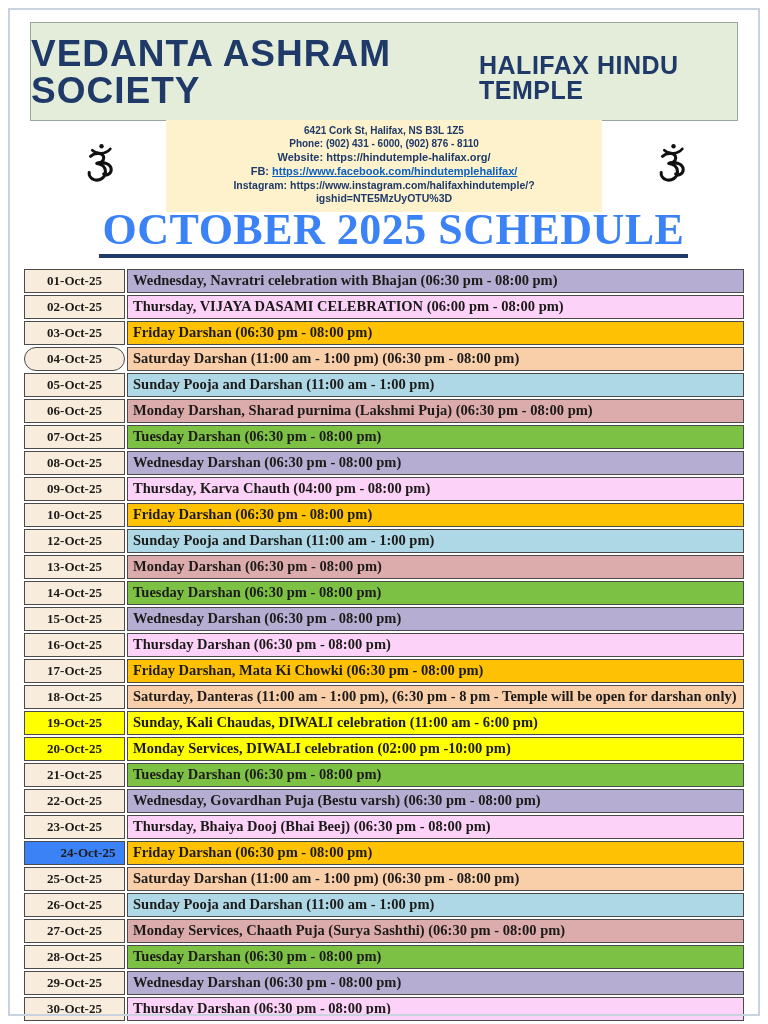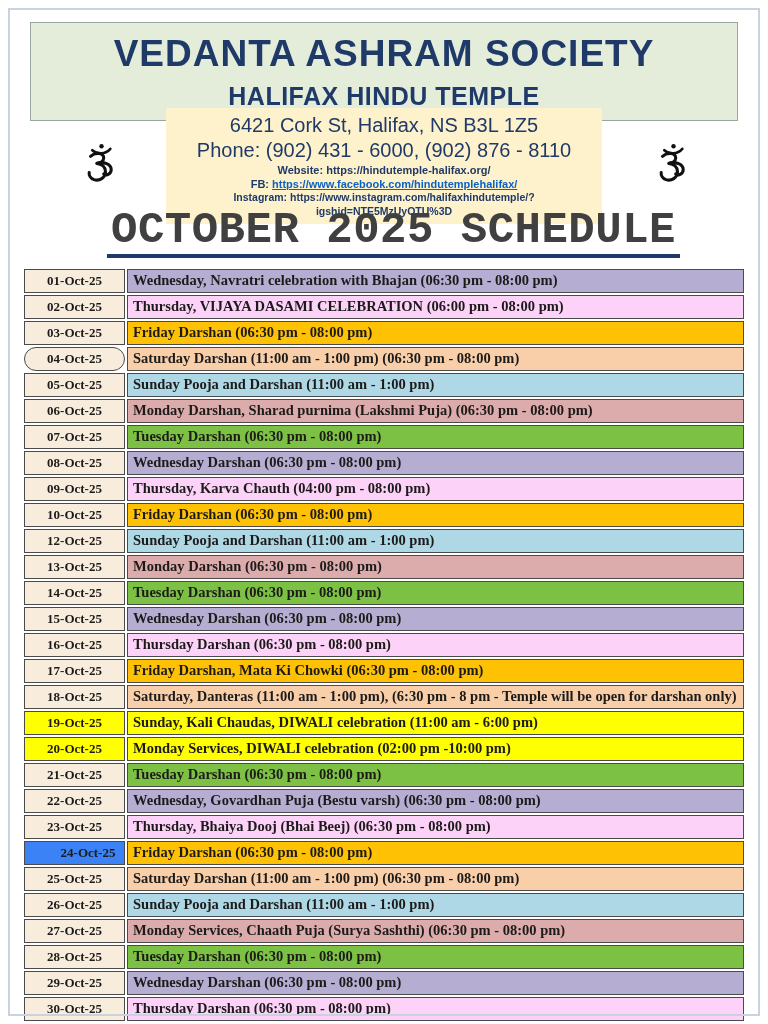--- a/index.html
+++ b/index.html
@@ -14,21 +14,21 @@
     position: absolute; inset: 8px;
     border: 2px solid #c9d3df;
     pointer-events: none;
   }
   
   .header-box {
     margin: 22px 30px 0;
     height: 97px;
     background: #e3edd9;
     border: 1px solid #9aa79c;
-    display: flex; flex-direction: column;
+    display: flex; flex-direction: row;
     align-items: center; justify-content: center;
   }
   .org-title {
     font-size: 37px; font-weight: 700; color: #1f3a68;
     letter-spacing: 1px; line-height: 1;
   }
   .temple-title {
     font-size: 25px; font-weight: 700; color: #1f3a68;
     letter-spacing: 0.5px; line-height: 1; margin-top: 12px;
   }
@@ -38,31 +38,31 @@
     margin-top: 10px; height: 70px;
   }
   .om-icon { width: 44px; height: 46px; flex: 0 0 auto; }
   .contact-box {
     width: 424px; margin: 0 46px;
     background: #fdf2cc;
     text-align: center;
     padding: 5px 6px 6px;
     color: #1f3a68;
   }
-  .line-address, .line-phone { font-size: 20px; font-weight: 400; line-height: 1.25; }
+  .line-address, .line-phone { font-size: 10px; font-weight: 700; line-height: 1.25; }
   .line-website { font-size: 11px; font-weight: 700; line-height: 1.3; }
   .line-fb { font-size: 11px; font-weight: 700; line-height: 1.3; }
   .fb-link { color: #0c61c4; text-decoration: underline; }
   .line-instagram { font-size: 10.5px; font-weight: 700; line-height: 1.3; }
   
   .schedule-title-wrap { text-align: center; margin-top: 7px; }
   .schedule-title {
     display: inline-block;
-    font-family: Liberation Mono, monospace;
-    font-weight: 700; font-size: 44px; color: #404040;
+    font-family: Liberation Serif, serif;
+    font-weight: 700; font-size: 44px; color: #3b82f6;
     letter-spacing: 0.5px; line-height: 1.02;
     border-bottom: 4px solid #1f3a68;
     padding: 0 4px 1px;
     margin-left: 19px;
   }
   
   table.schedule {
     width: 724px; margin: 9px auto 0;
     border-collapse: separate; border-spacing: 2px;
   }

